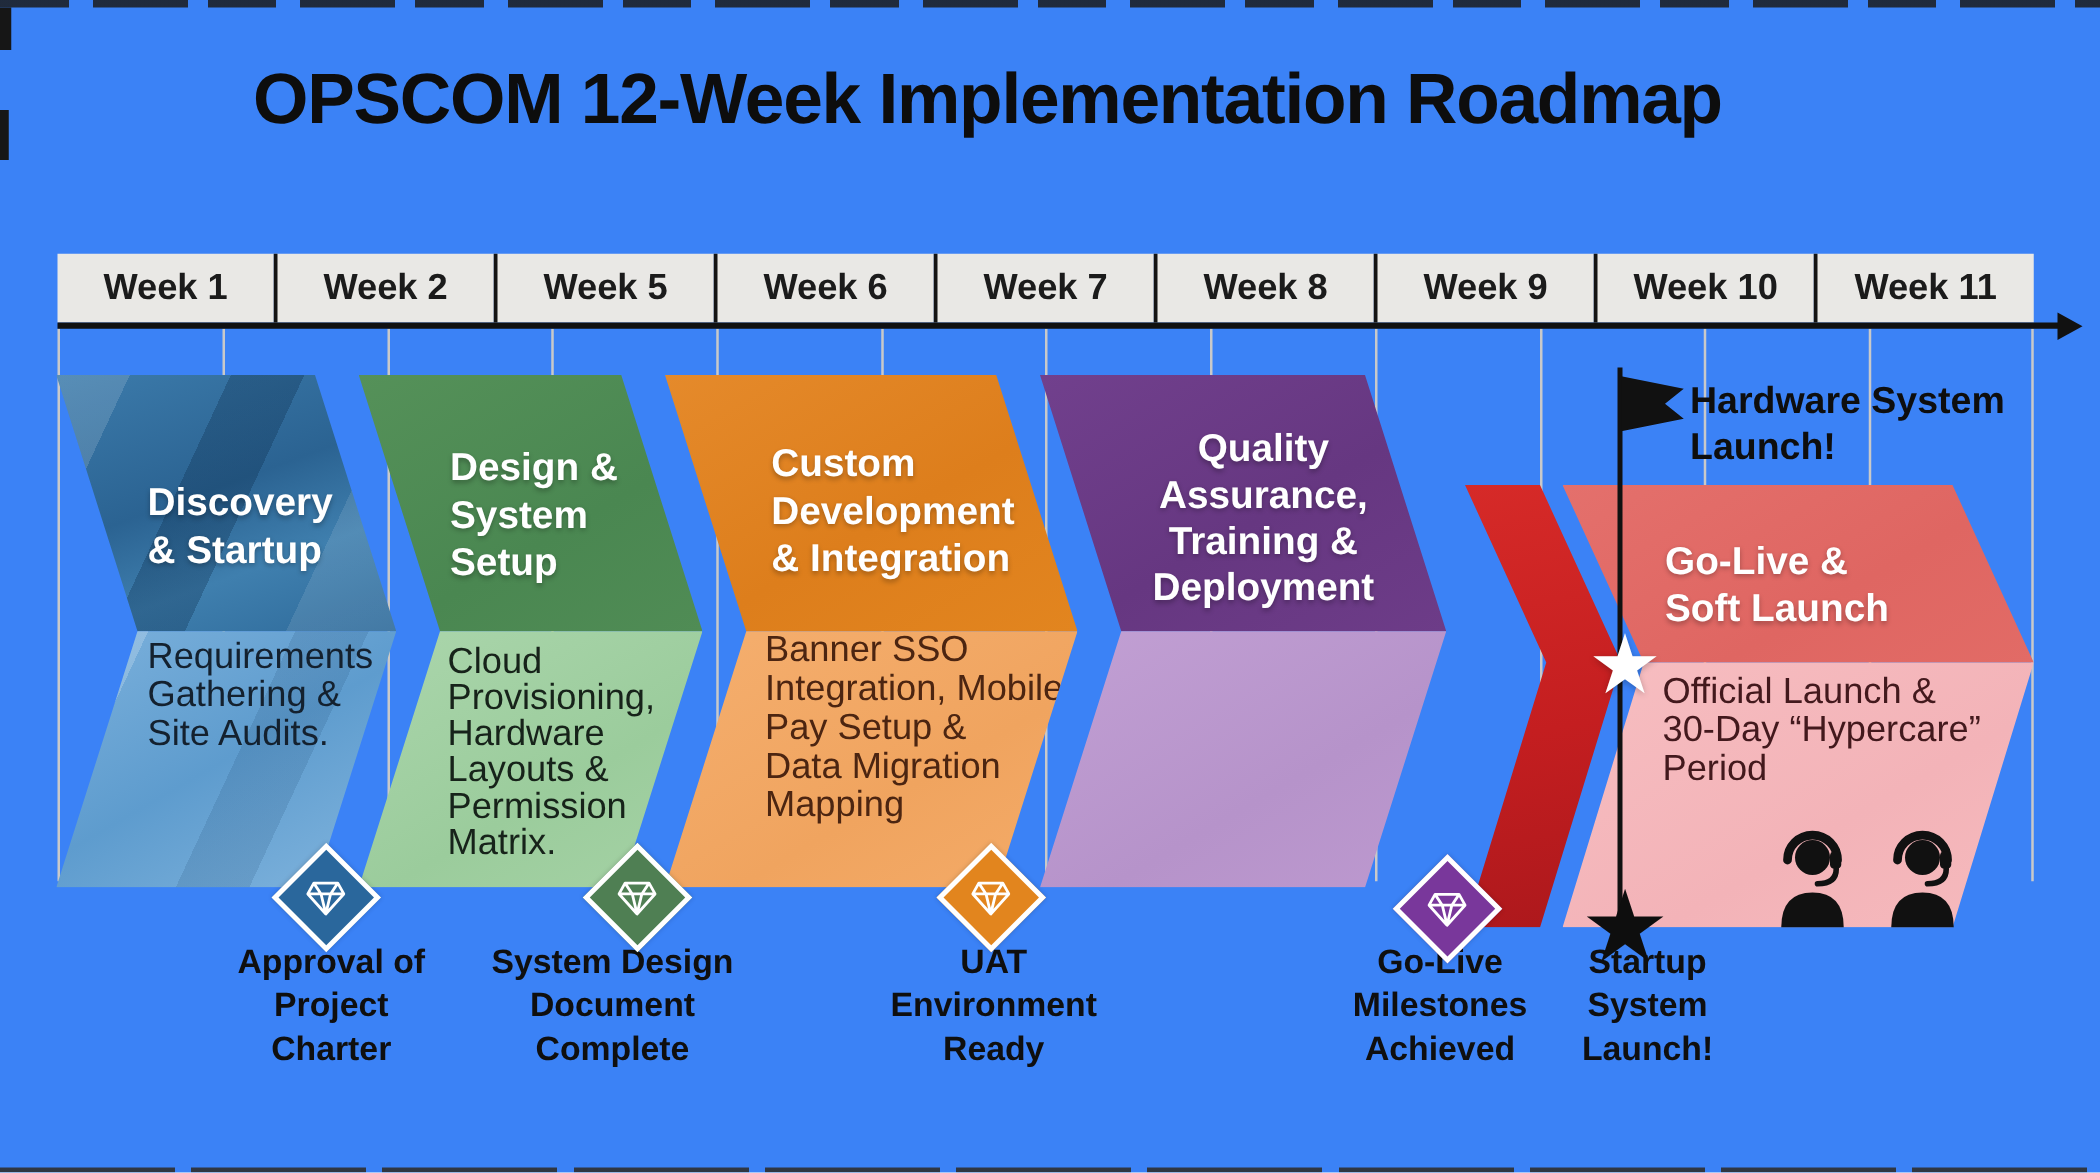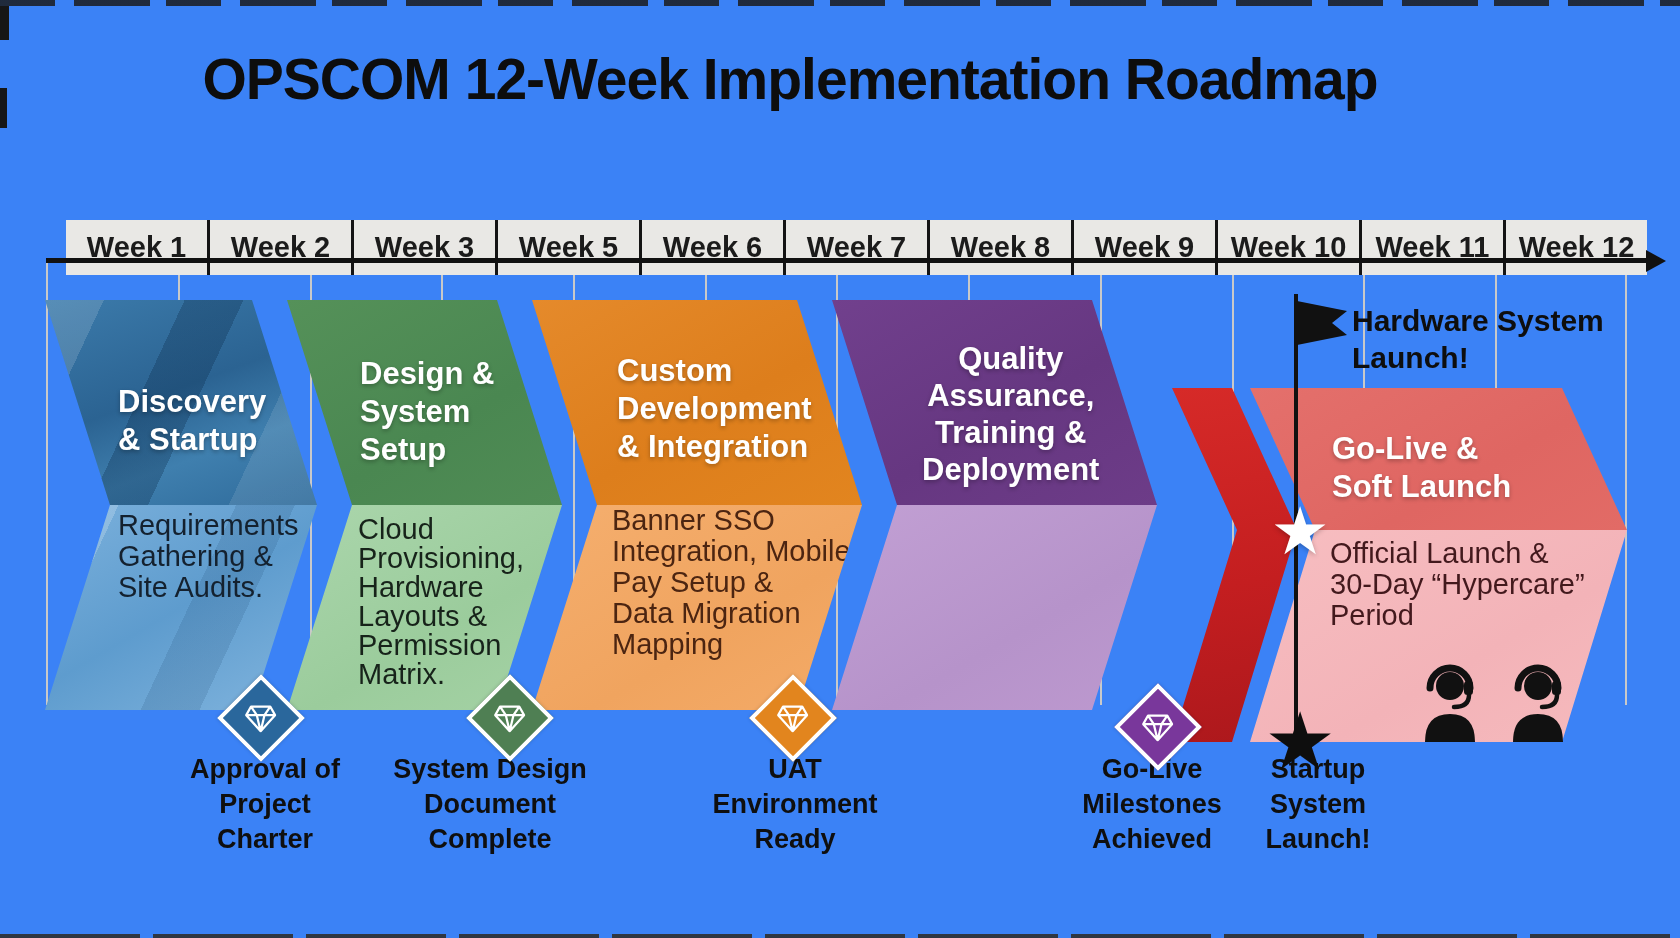--- a/index.html
+++ b/index.html
@@ -11,21 +11,21 @@
     background:repeating-linear-gradient(90deg,#1b1b1b 0 55px,transparent 55px 74px,#1b1b1b 74px 150px,transparent 150px 166px);}
   .artifact-corner-a{position:absolute;left:0;top:6px;width:9px;height:34px;background:#161616;z-index:9;}
   .artifact-corner-b{position:absolute;left:0;top:88px;width:7px;height:40px;background:#161616;z-index:9;}
   .artifact-bottom{position:absolute;bottom:0;left:0;width:100%;height:4px;z-index:9;opacity:.9;
     background:repeating-linear-gradient(90deg,#2e2e2e 0 140px,transparent 140px 153px);}
 
   .title{position:absolute;left:0;top:46px;width:1580px;margin:0;text-align:center;
     font-size:57px;font-weight:bold;letter-spacing:-1px;color:#0d0d0d;}
 
   
-  .week-header{position:absolute;left:46px;top:220px;width:1581px;height:55px;display:flex;z-index:3;margin-left:20px;}
+  .week-header{position:absolute;left:46px;top:203px;width:1581px;height:55px;display:flex;z-index:3;}
   .wcell{flex:1;background:#e9e8e5;display:flex;align-items:center;justify-content:center;}
   .wcell + .wcell{border-left:3px solid #141414;}
   .wlabel{font-size:29px;font-weight:bold;color:#1b1b1b;}
   .timeline-line{position:absolute;left:46px;top:258px;width:1602px;height:5px;background:#111;z-index:3;}
   .timeline-arrow{position:absolute;left:1646px;top:249.5px;width:0;height:0;z-index:3;
     border-left:20px solid #111;border-top:11px solid transparent;border-bottom:11px solid transparent;}
 
   .grid{position:absolute;top:263px;height:442px;width:2px;background:#c9c9c9;z-index:0;}
 
   
@@ -118,45 +118,39 @@
   <h1 class="title">OPSCOM 12-Week Implementation Roadmap</h1>
 
   <div class="week-header">
     <div class="wcell">
         <span class="wlabel">Week 1</span>
       </div>
     <div class="wcell">
         <span class="wlabel">Week 2</span>
       </div>
     <div class="wcell">
-        <span class="wlabel">Week 3</span>
-      </div>
-    <div class="wcell">
         <span class="wlabel">Week 5</span>
       </div>
     <div class="wcell">
         <span class="wlabel">Week 6</span>
       </div>
     <div class="wcell">
         <span class="wlabel">Week 7</span>
       </div>
     <div class="wcell">
         <span class="wlabel">Week 8</span>
       </div>
     <div class="wcell">
         <span class="wlabel">Week 9</span>
       </div>
     <div class="wcell">
         <span class="wlabel">Week 10</span>
       </div>
     <div class="wcell">
         <span class="wlabel">Week 11</span>
-      </div>
-    <div class="wcell">
-        <span class="wlabel">Week 12</span>
       </div>
   </div>
   <div class="timeline-line"></div>
   <div class="timeline-arrow"></div>
 
   <div class="grid" style="left:46px"></div>
   <div class="grid" style="left:178px"></div>
   <div class="grid" style="left:310px"></div>
   <div class="grid" style="left:441px"></div>
   <div class="grid" style="left:573px"></div>

